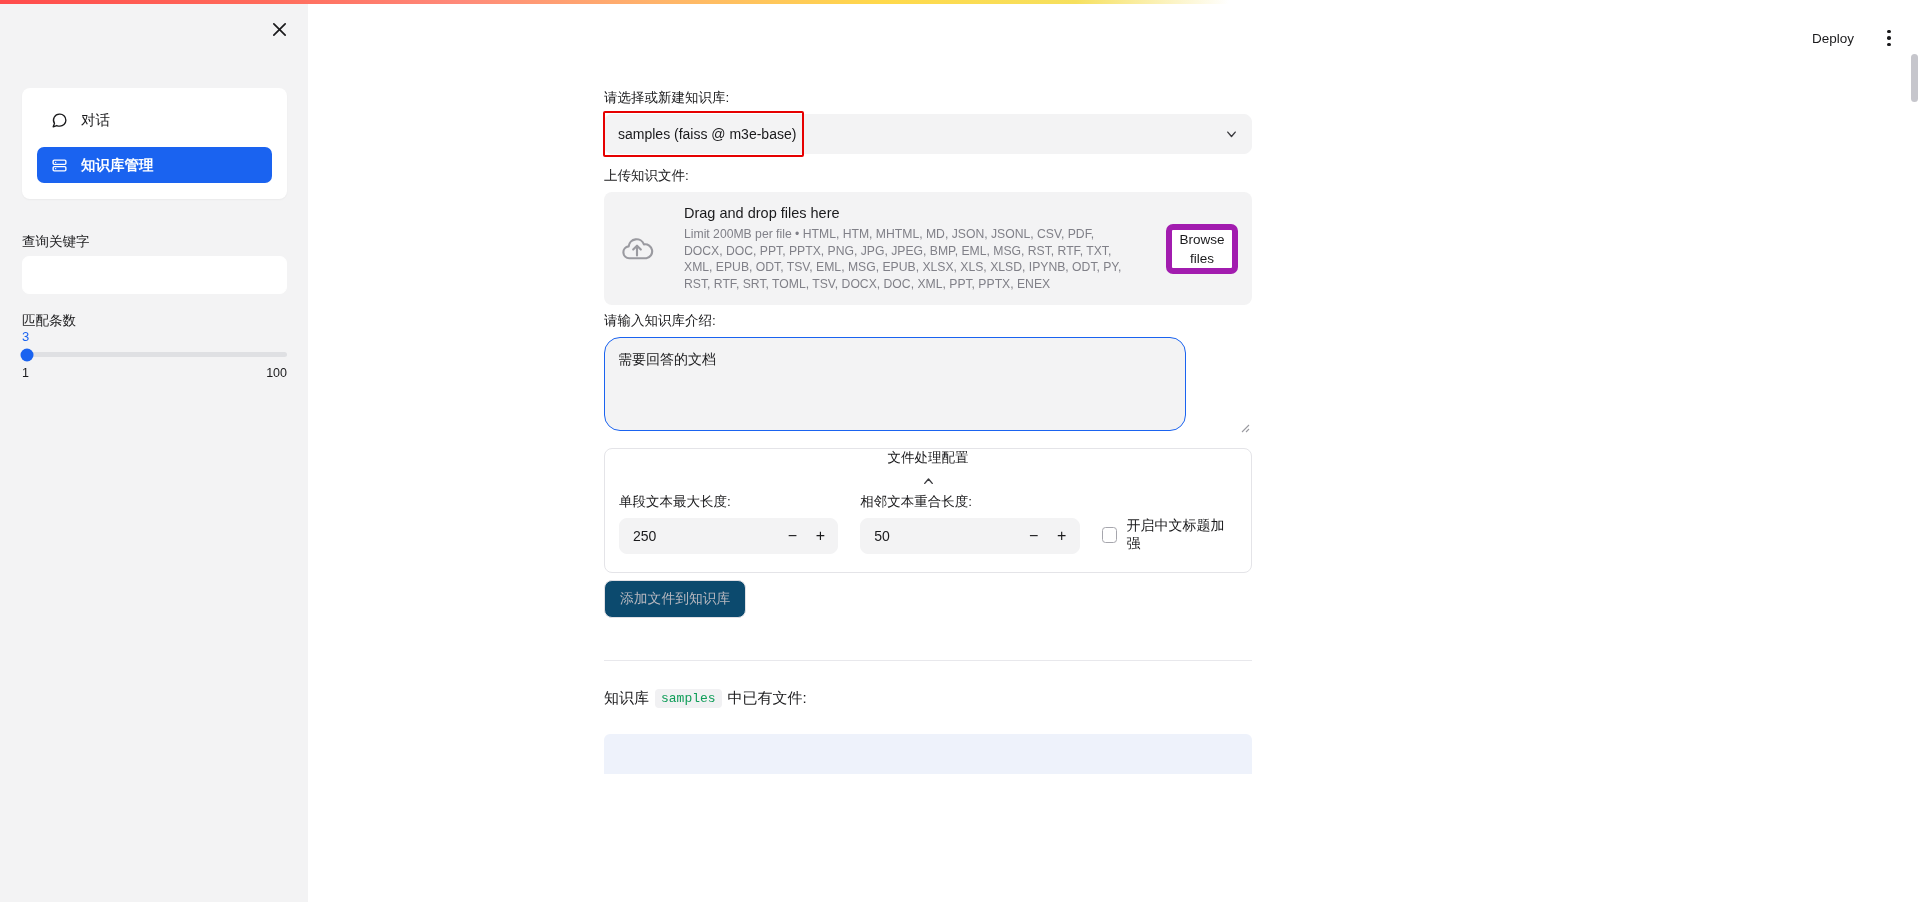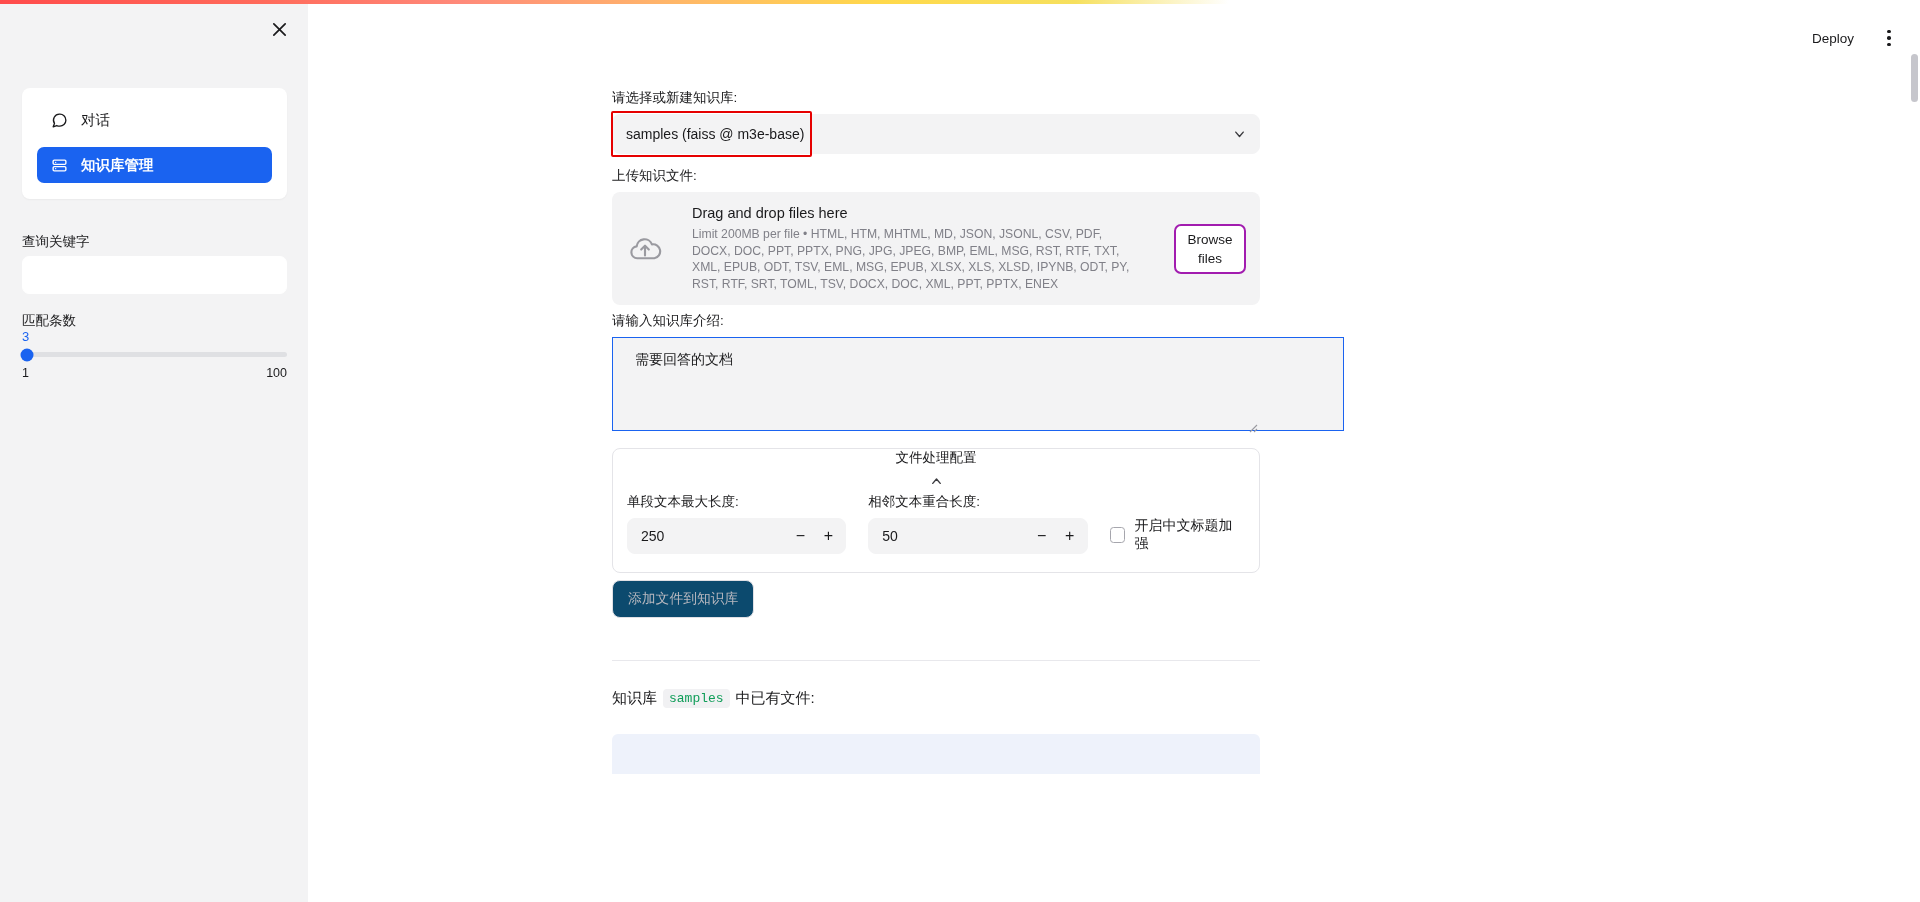--- a/index.html
+++ b/index.html
@@ -112,21 +112,21 @@
   .kebab-btn i { width: 3.5px; height: 3.5px; border-radius: 50%; background: #1a1a1c; display:block; }
 
   
   .main {
     position: absolute; top: 44px; left: 308px;
     width: 1612px; height: 858px;
     background: #ffffff;
     overflow: hidden;
   }
   .content { position: relative; width: 1612px; padding-top: 0; }
-  .col { position: absolute; left: 304px; width: 648px; }
+  .col { position: absolute; left: 296px; width: 648px; }
 
   .field-label {
     font-size: 13.5px; color: #1a1a1c; line-height: 18px;
     margin-bottom: 7px;
   }
 
   
   .select-row { position: relative; }
   .select-box {
     position: relative; width: 648px; height: 40px;
@@ -156,35 +156,35 @@
     display: flex; align-items: center;
     padding: 13px 14px 13px 16px; gap: 30px;
   }
   .upload-icon { flex: 0 0 34px; width: 34px; height: 34px; color: #9a9aa0; }
   .upload-texts { flex: 1 1 auto; }
   .upload-title { font-size: 14.5px; color: #1a1a1c; margin-bottom: 5px; }
   .upload-sub { font-size: 12.2px; color: #808088; line-height: 16.5px; }
   .browse-btn {
     flex: 0 0 auto;
     width: 72px; height: 50px;
-    background: #ffffff; border: 2px solid #a21caf;
+    background: #ffffff; border: 6px solid #a21caf;
     border-radius: 7px;
     font-size: 13.5px; color: #1a1a1c;
     display: flex; align-items: center; justify-content: center;
     text-align: center; line-height: 19px;
     cursor: pointer; font-family: inherit;
   }
 
   
   .ta {
-    width: 732px; height: 94px;
+    width: 582px; height: 94px;
     background: #f3f3f4;
     border: 1px solid #1a63f0;
-    border-radius: 0;
-    padding: 11px 22px;
+    border-radius: 16px;
+    padding: 11px 13px;
     font-size: 14px; color: #1a1a1c;
     font-family: inherit; resize: none; outline: none;
     line-height: 20px;
   }
   .ta-grip {
     position: absolute; right: 2px; bottom: 2px;
     width: 12px; height: 12px; pointer-events: none; color: #9a9aa0;
   }
 
   

